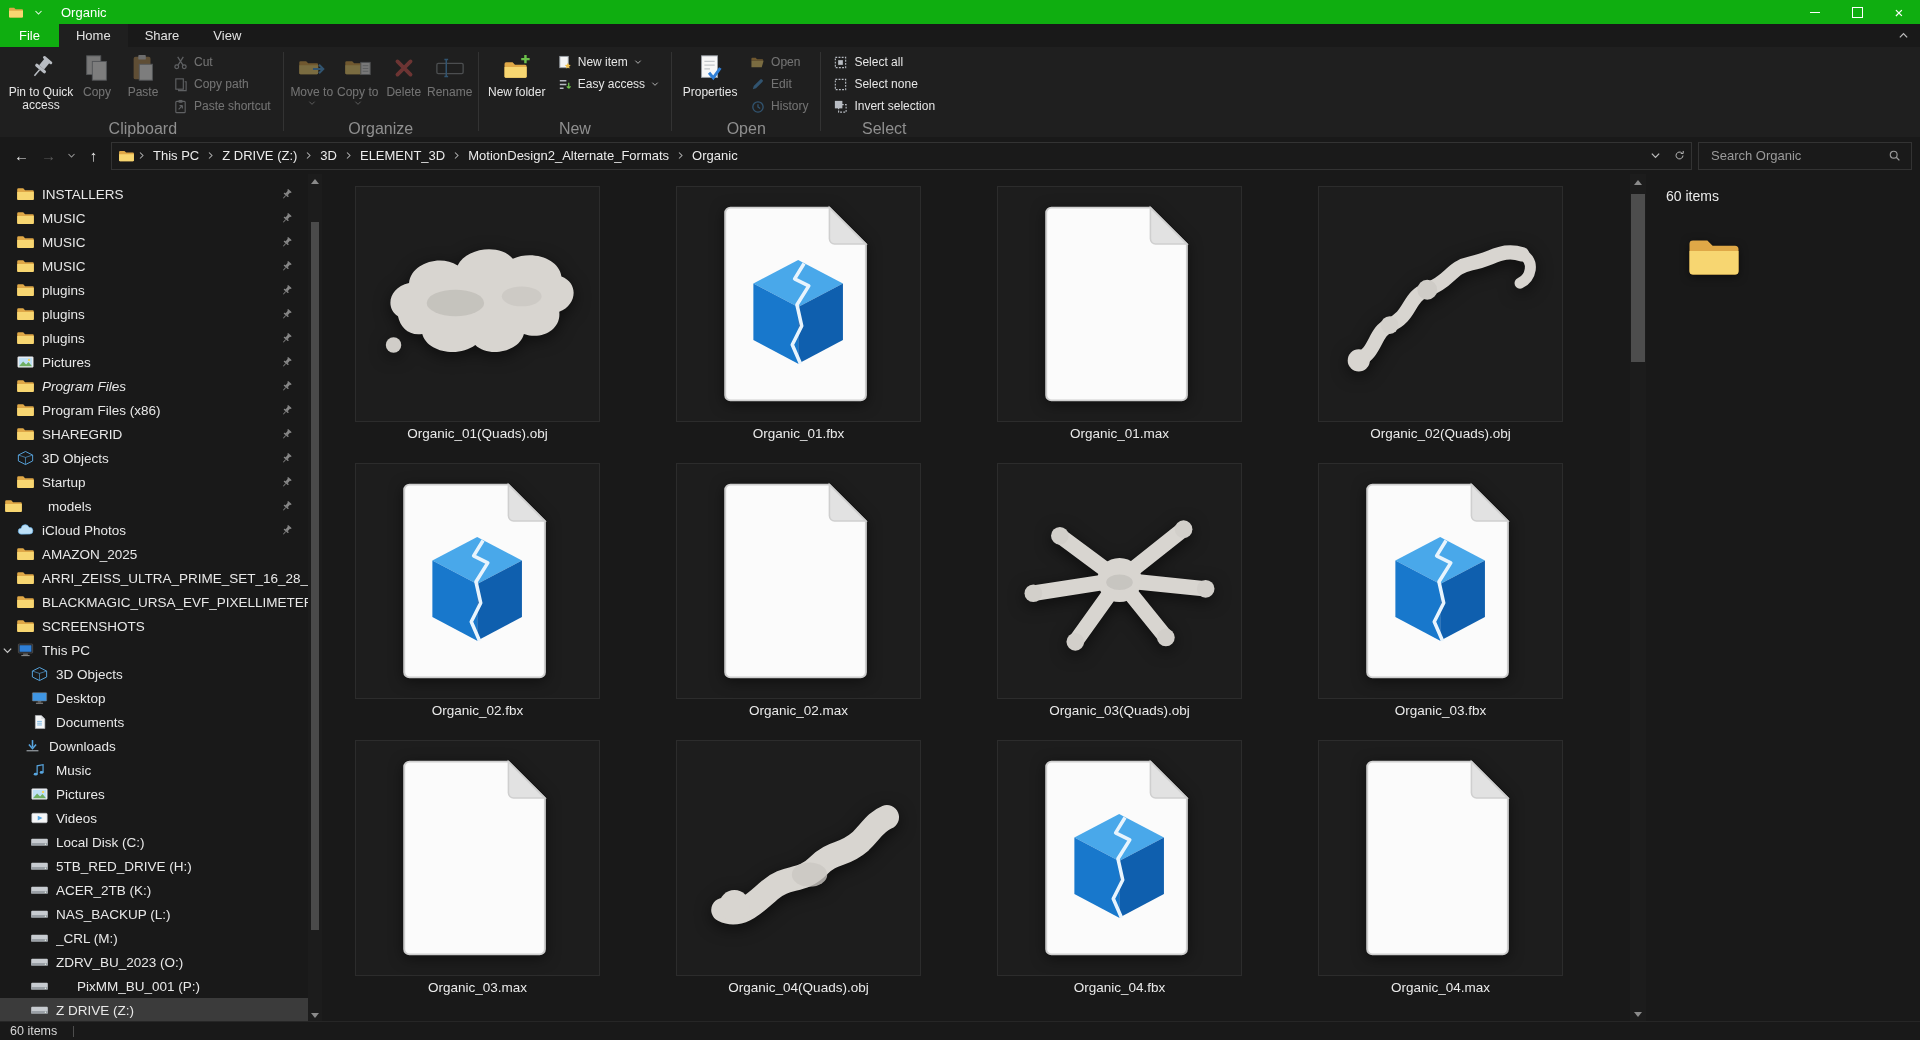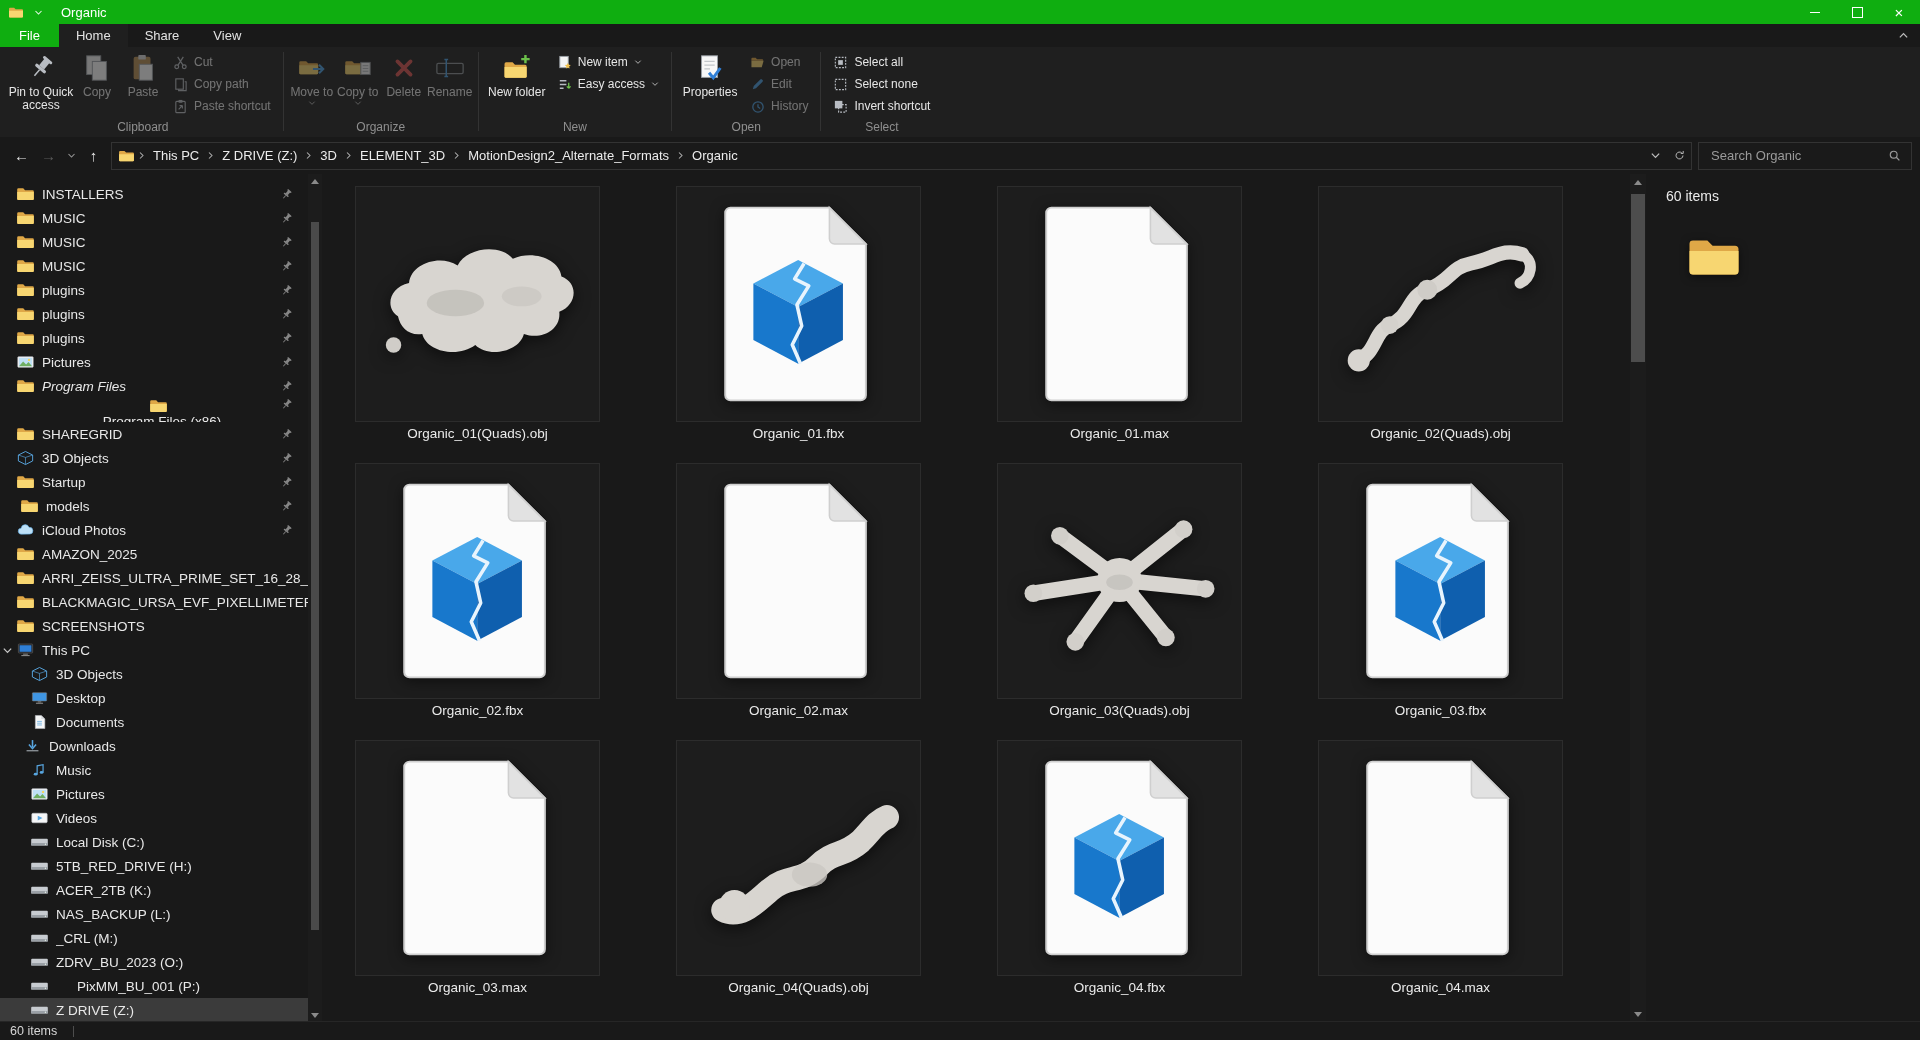--- a/index.html
+++ b/index.html
@@ -27,21 +27,21 @@
   .tab.active{background:#1f1f1f;}
   .tabrow-spacer{flex:1;}
   .ribbon-collapse{width:34px;display:flex;align-items:center;justify-content:center;color:#bdbdbd;}
   .ribbon-collapse svg{width:11px;height:11px;}
 
   
   .ribbon{position:absolute;top:47px;left:0;right:0;height:90px;background:#1f1f1f;
           border-bottom:1px solid #2a2a2a;display:flex;align-items:stretch;padding-left:4px;}
   .rgroup{display:flex;flex-direction:column;padding:2px 4px 0;}
   .rbody{flex:1;display:flex;align-items:flex-start;}
-  .rlabel{height:17px;text-align:center;color:#8f8f8f;font-size:12px;}
+  .rlabel{height:17px;text-align:center;color:#8f8f8f;font-size:16px;}
   .vsep{width:1px;background:#333;margin:5px 1px 6px;}
   .rbtn{cursor:default;}
   .rbtn.big{width:66px;min-height:66px;display:flex;flex-direction:column;align-items:center;
             padding-top:4px;font-size:12px;line-height:13px;text-align:center;color:#e6e6e6;}
   .rbtn.big.narrow{width:46px;}
   .bigicon{width:30px;height:30px;margin-bottom:3px;flex:none;}
   .rstack{display:flex;flex-direction:column;justify-content:flex-start;padding-top:2px;}
   .rbtn.small{height:22px;display:flex;align-items:center;gap:6px;font-size:12px;
               color:#e6e6e6;padding:0 7px;white-space:nowrap;}
   .smicon{width:15px;height:15px;flex:none;}
@@ -543,21 +543,21 @@
           <div class="rbtn small">
             <svg class="smicon">
                 <use href="#s-selnone"></use>
               </svg>
             <span>Select none</span>
           </div>
           <div class="rbtn small">
             <svg class="smicon">
                 <use href="#s-selinv"></use>
               </svg>
-            <span>Invert shortcut</span>
+            <span>Invert selection</span>
           </div>
         </div>
       </div>
       <div class="rlabel">Select</div>
     </div>
   </div>
 
   <div class="addressbar">
     <div class="navbtn">←</div>
     <div class="navbtn dis">→</div>
@@ -710,21 +710,21 @@
 
     <svg class="sicon">
             <use href="#s-folder"></use>
           </svg>
     <span class="slabel">Program Files</span>
     <svg class="pin-ic">
             <use href="#s-pin"></use>
           </svg>
   </div>
 
-  <div class="side-item" style="padding-left: 16px; flex-direction: column;">
+  <div class="side-item" style="padding-left: 16px;">
 
     <svg class="sicon">
             <use href="#s-folder"></use>
           </svg>
     <span class="slabel">Program Files (x86)</span>
     <svg class="pin-ic">
             <use href="#s-pin"></use>
           </svg>
   </div>
 
@@ -754,21 +754,21 @@
 
     <svg class="sicon">
             <use href="#s-folder"></use>
           </svg>
     <span class="slabel">Startup</span>
     <svg class="pin-ic">
             <use href="#s-pin"></use>
           </svg>
   </div>
 
-  <div class="side-item" style="padding-left: 20px;">
+  <div class="side-item" style="padding-left: 4px; gap: 18px;">
 
     <svg class="sicon">
             <use href="#s-folder"></use>
           </svg>
     <span class="slabel">models</span>
     <svg class="pin-ic">
             <use href="#s-pin"></use>
           </svg>
   </div>
 

